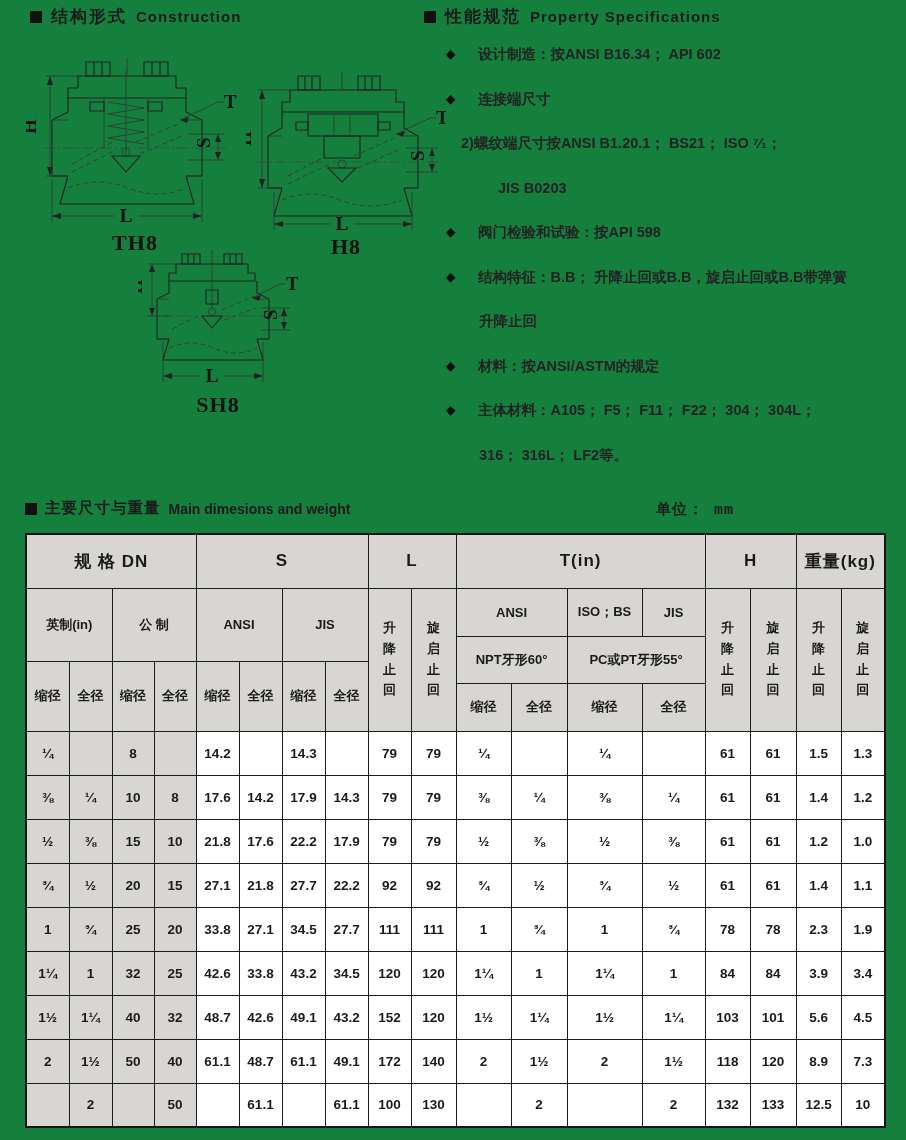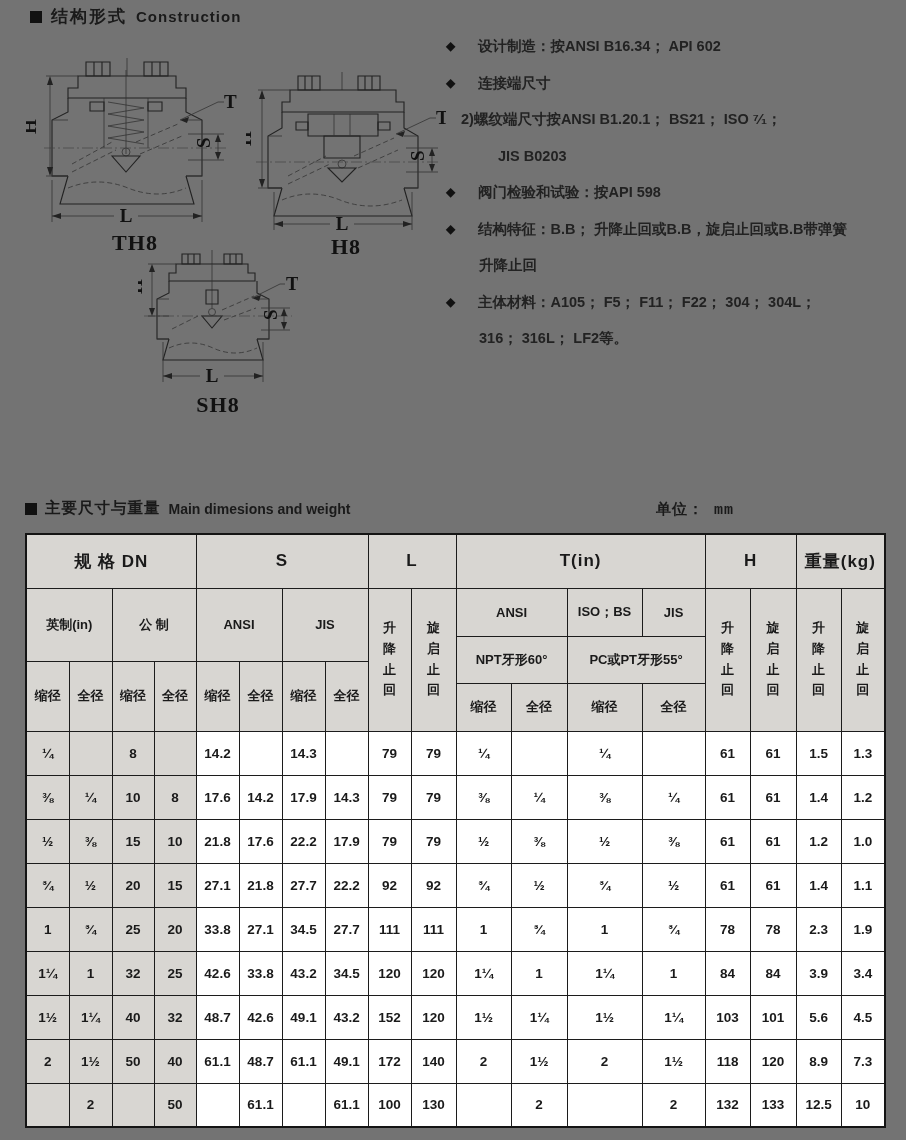--- a/index.html
+++ b/index.html
@@ -1,30 +1,30 @@
 <!DOCTYPE html>
 <html><head>
 <meta charset="utf-8">
 <style>
   * { margin:0; padding:0; box-sizing:border-box; }
   html,body { background:#e8e8e6; }
   .page {
     position:relative; width:906px; height:1140px;
-    background:#737373; color:#1a1a1a;
+    background:#15803d; color:#1a1a1a;
     font-family:"Liberation Sans", sans-serif;
     overflow:hidden;
   }
   
   .sec-header { position:absolute; display:flex; align-items:center; gap:9px; }
   .sq-bullet { width:12px; height:12px; background:#111; display:inline-block; }
   .sec-cn { font-size:17px; font-weight:bold; letter-spacing:2px; }
   .sec-en { font-size:15px; font-weight:bold; letter-spacing:1px; }
   
   .specs-list { position:absolute; left:446px; top:36px; width:460px; }
-  .spec-line { min-height:36.5px; line-height:21px; font-size:14.5px; font-weight:bold; color:#222; }
+  .spec-line { min-height:36.5px; line-height:21px; font-size:14.5px; font-weight:bold; color:#222;margin-top:8px; }
   .spec-line .diamond { display:inline-block; width:32px; font-size:12px; color:#111; vertical-align:1px; }
   .indent-1 { padding-left:15px; }
   .indent-2 { padding-left:33px; }
   .indent-3 { padding-left:52px; }
   
   .diagram { position:absolute; }
   .diagram svg { display:block; }
   .ln { fill:none; stroke:#222; stroke-width:1.1; }
   .lt { fill:none; stroke:#333; stroke-width:0.8; }
   .dash { fill:none; stroke:#333; stroke-width:0.8; stroke-dasharray:5 3; }
@@ -189,28 +189,34 @@
       <text class="dimtxt" x="139" y="70" transform="rotate(-90 139 70)">S</text>
 
       <path class="lt" d="M25,92 V132 M125,92 V132 M25,126 H62 M86,126 H125"></path>
       <polygon class="arr" points="25,126 34,123 34,129"></polygon>
       <polygon class="arr" points="125,126 116,123 116,129"></polygon>
       <text class="dimtxt" x="74" y="132" text-anchor="middle">L</text>
     </svg>
   </div>
   <div class="model-label" style="left:138px; top:392px; width:160px;">SH8</div>
 
+  <div class="sec-header" style="left:424px; top:5px;">
+    <span class="sq-bullet"></span>
+    <span class="sec-cn">性能规范</span>
+    <span class="sec-en">Property  Specifications</span>
+  </div>
   <div class="specs-list">
       <div class="spec-line indent-0"><span class="diamond">◆</span><span>设计制造：按ANSI B16.34；  API 602</span></div>
       <div class="spec-line indent-0"><span class="diamond">◆</span><span>连接端尺寸</span></div>
       <div class="spec-line indent-1"><span>2)螺纹端尺寸按ANSI B1.20.1；  BS21；  ISO ⁷⁄₁；</span></div>
       <div class="spec-line indent-3"><span>JIS B0203</span></div>
       <div class="spec-line indent-0"><span class="diamond">◆</span><span>阀门检验和试验：按API 598</span></div>
       <div class="spec-line indent-0"><span class="diamond">◆</span><span>结构特征：B.B；  升降止回或B.B，旋启止回或B.B带弹簧</span></div>
       <div class="spec-line indent-2"><span>升降止回</span></div>
+      <div class="spec-line indent-0"><span class="diamond">◆</span><span>材料：按ANSI/ASTM的规定</span></div>
       <div class="spec-line indent-0"><span class="diamond">◆</span><span>主体材料：A105；  F5；  F11；  F22；  304；  304L；</span></div>
       <div class="spec-line indent-2"><span>316；  316L；  LF2等。</span></div>
     </div>
 
   <div class="table-title">
     <span class="sq-bullet"></span>
     <span class="cn">主要尺寸与重量</span>
     <span class="en">Main  dimesions  and  weight</span>
   </div>
   <div class="unit-label">单位： mm</div>

